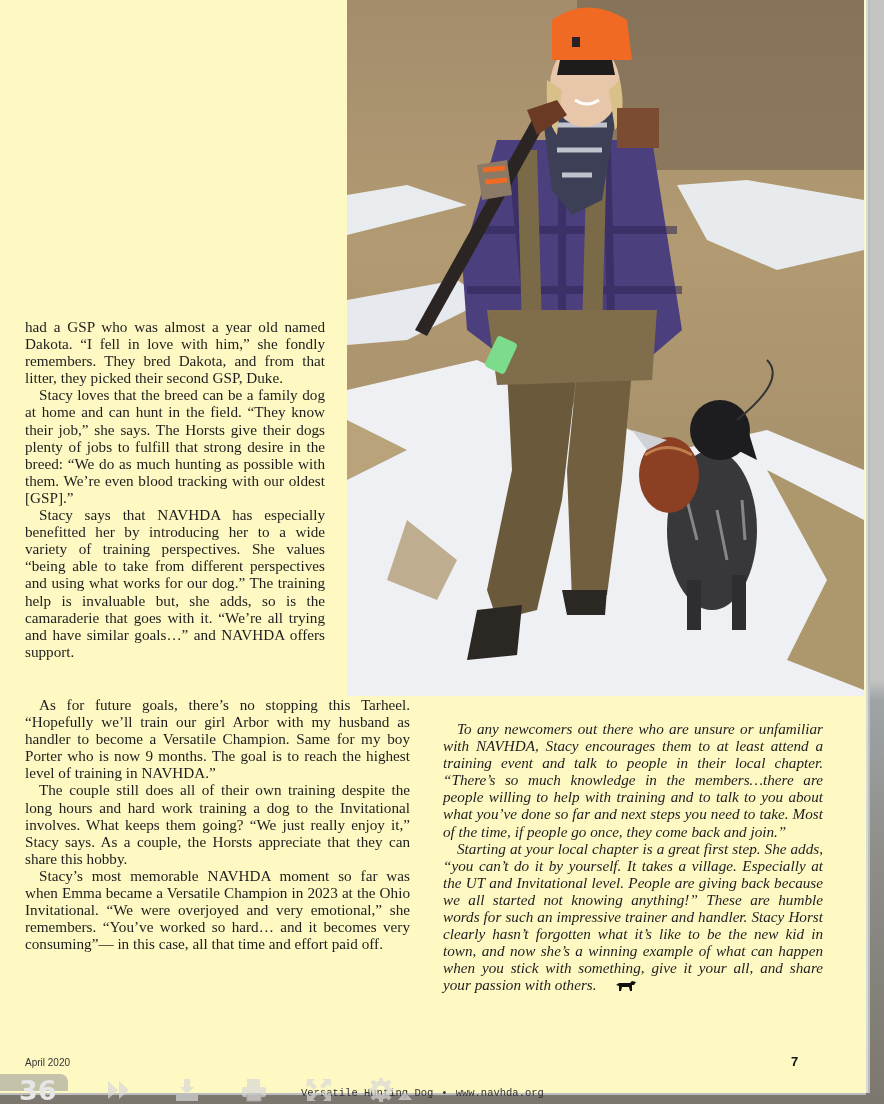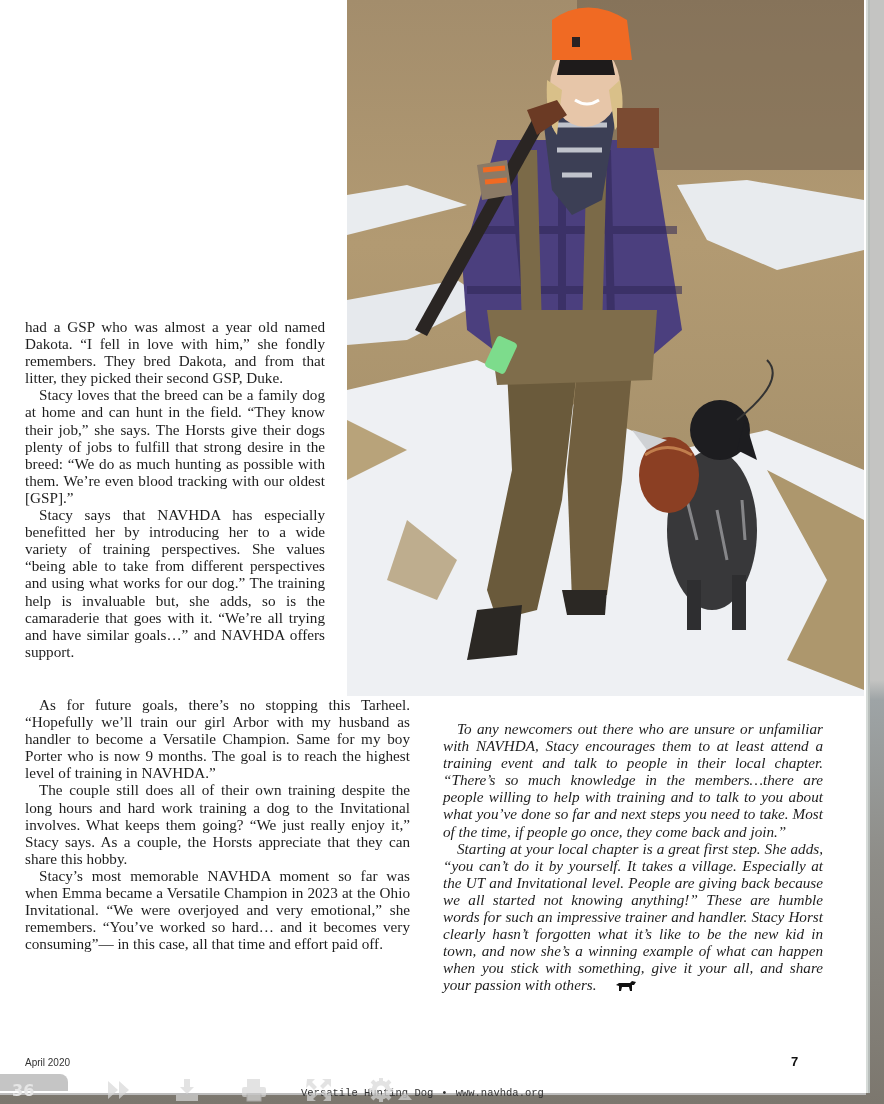--- a/index.html
+++ b/index.html
@@ -8,21 +8,21 @@
     background:#8d8b86;
     font-family:"Liberation Serif", serif;
   }
   .viewer-bg {
     position:absolute; left:0; top:0; width:884px; height:1104px;
     background:
       linear-gradient(180deg, #c4c4c2 0px, #c4c4c2 680px, #9ea4a6 700px, #8e8d88 860px, #7c776e 1104px);
   }
   .page {
     position:absolute; left:0; top:0; width:866px; height:1093px;
-    background:#ffffff;
+    background:#fef9c3;
     box-shadow: 2px 0 0 #d6dbd8, 4px 0 0 #b9bfbc, 0 2px 0 #bdbdbd;
   }
   .photo {
     position:absolute; left:347px; top:0; width:517px; height:696px; overflow:hidden;
     background:#b9a98a;
   }
   .photo svg { display:block; }
   .col { position:absolute; color:#1d1d1d; font-size:15.2px; line-height:17.1px; text-align:justify; }
   .col p { margin:0; text-indent:14px; }
   .col p.noindent { text-indent:0; }
@@ -30,21 +30,21 @@
   .col-left-bottom { left:25px; top:696px; width:385px; }
   .col-right { left:443px; top:720px; width:380px;font-style:italic; }
   .footer-date { position:absolute; left:25px; top:1057px; font-family:"Liberation Sans", sans-serif; font-size:10px; color:#333; }
   .footer-center { position:absolute; left:301px; top:1059px; font-family:Liberation Mono, monospace; font-size:10.5px; color:#333; white-space:nowrap;margin-top:28px; }
   .footer-center .dot { margin:0 8px; }
   .footer-pagenum { position:absolute; left:791px; top:1054px; font-family:"Liberation Sans", sans-serif; font-size:13px; font-weight:bold; color:#111; }
   .end-mark { display:inline-block; vertical-align:-2px; margin-left:4px; }
   .page-counter {
     position:absolute; left:0; top:1074px; width:68px; height:17px;
     background:rgba(150,150,150,0.55); border-radius:0 8px 0 0;
-    color:#e6e6e6; font-family:"DejaVu Sans", sans-serif; font-weight:bold; font-size:16px; line-height:34px; padding-left:12px; box-sizing:border-box;
+    color:#e6e6e6; font-family:"DejaVu Sans", sans-serif; font-weight:bold; font-size:27px; line-height:34px; padding-left:19px; box-sizing:border-box;
   }
   .tb-icon { position:absolute; top:1078px; width:28px; height:24px; opacity:0.7; }
 </style>
 </head>
 <body>
 
 <div class="viewer-bg"></div>
 
 <div class="page">
 

